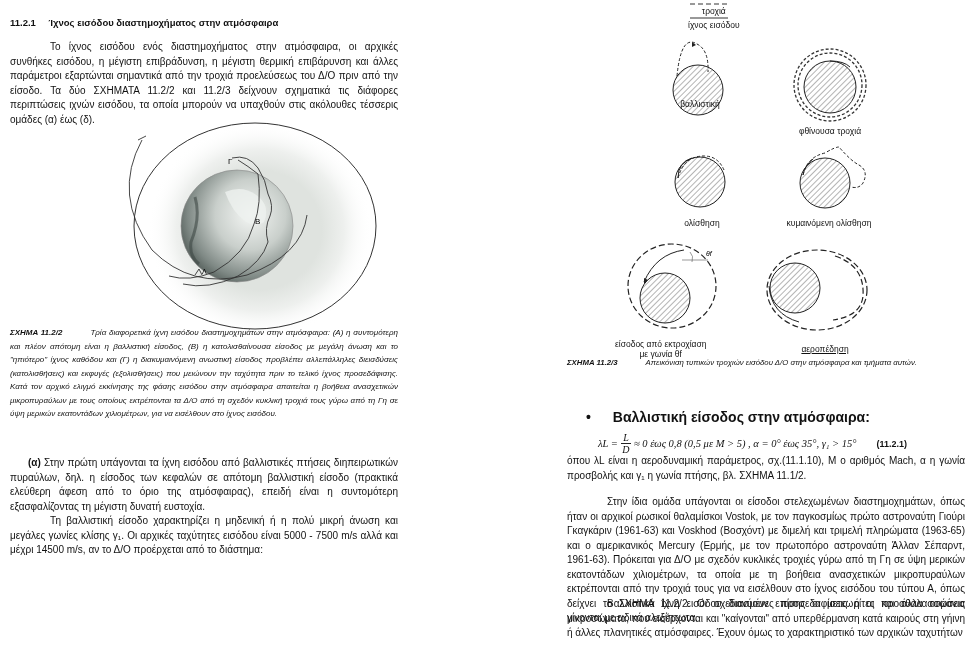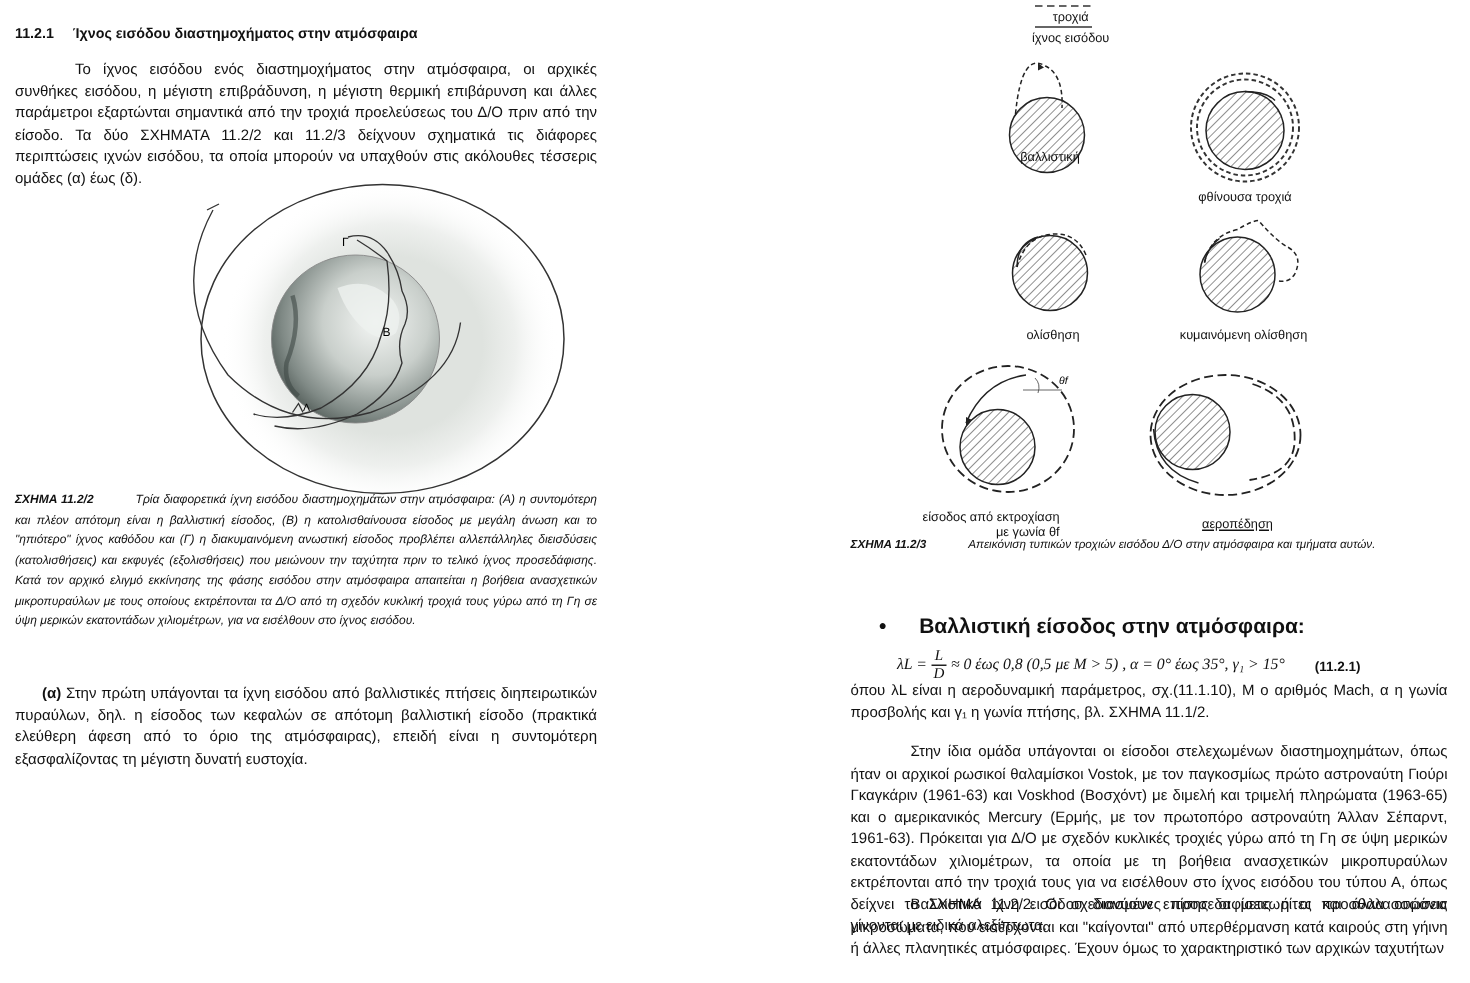--- a/index.html
+++ b/index.html
@@ -69,20 +69,23 @@
   </svg>
 
   <div class="caption" style="left:10px; top:326px; width:388px;">
     <b>ΣΧΗΜΑ 11.2/2</b><span>Τρία διαφορετικά ίχνη εισόδου διαστημοχημάτων στην ατμόσφαιρα: (Α) η συντομότερη και πλέον απότομη είναι η βαλλιστική είσοδος, (Β) η κατολισθαίνουσα είσοδος με μεγάλη άνωση και το "ηπιότερο" ίχνος καθόδου και (Γ) η διακυμαινόμενη ανωστική είσοδος προβλέπει αλλεπάλληλες διεισδύσεις (κατολισθήσεις) και εκφυγές (εξολισθήσεις) που μειώνουν την ταχύτητα πριν το τελικό ίχνος προσεδάφισης. Κατά τον αρχικό ελιγμό εκκίνησης της φάσης εισόδου στην ατμόσφαιρα απαιτείται η βοήθεια ανασχετικών μικροπυραύλων με τους οποίους εκτρέπονται τα Δ/Ο από τη σχεδόν κυκλική τροχιά τους γύρω από τη Γη σε ύψη μερικών εκατοντάδων χιλιομέτρων, για να εισέλθουν στο ίχνος εισόδου.</span>
   </div>
 
   <div class="para" style="left:10px; top:456px; width:388px;">
     <span class="ind2"></span><b>(α)</b> <span>Στην πρώτη υπάγονται τα ίχνη εισόδου από βαλλιστικές πτήσεις διηπειρωτικών πυραύλων, δηλ. η είσοδος των κεφαλών σε απότομη βαλλιστική είσοδο (πρακτικά ελεύθερη άφεση από το όριο της ατμόσφαιρας), επειδή είναι η συντομότερη εξασφαλίζοντας τη μέγιστη δυνατή ευστοχία.</span>
   </div>
 
+  <div class="para" style="left:10px; top:514px; width:388px;">
+    <span class="ind"></span><span>Τη βαλλιστική είσοδο χαρακτηρίζει η μηδενική ή η πολύ μικρή άνωση και μεγάλες γωνίες κλίσης γ₁. Οι αρχικές ταχύτητες εισόδου είναι 5000 - 7500 m/s αλλά και μέχρι 14500 m/s, αν το Δ/Ο προέρχεται από το διάστημα:</span>
+  </div>
 </div>
 
 <div class="legend">
   <div class="legend-row">
     <svg class="legend-line" style="position:static;" width="38" height="4">
         <line x1="0" y1="2" x2="38" y2="2" stroke="#333" stroke-width="1" stroke-dasharray="5,3"></line>
       </svg>
     <span>τροχιά</span>
   </div>
   <div class="legend-row">
@@ -132,21 +135,21 @@
 
 <svg style="left:620px; top:242px;" width="110" height="100">
   <ellipse cx="52" cy="44" rx="44" ry="42" fill="none" stroke="#222" stroke-width="1.2" stroke-dasharray="6,3"></ellipse>
   <circle cx="45" cy="56" r="25" fill="url(#hatch)" stroke="#222" stroke-width="1"></circle>
   <path d="M64,8 q-28,4 -40,32" fill="none" stroke="#222" stroke-width="1"></path>
   <path d="M24,36 l0,6 l4,-4" fill="#222"></path>
   <line x1="62" y1="18" x2="88" y2="18" stroke="#555" stroke-width="0.6"></line>
   <path d="M70,10 q4,4 2,10" fill="none" stroke="#555" stroke-width="0.6"></path>
   <text x="86" y="14" font-size="7" font-style="italic" font-family="Liberation Sans, sans-serif">θf</text>
 </svg>
-<div class="dlabel" style="left:615px; top:339px; text-align:right;">
+<div class="dlabel" style="left:615px; top:339px; text-align:center;">
   <div>είσοδος από εκτροχίαση</div>
   <div>με γωνία θf</div>
 </div>
 
 <svg style="left:765px; top:242px;" width="110" height="95">
   <ellipse cx="52" cy="48" rx="50" ry="40" fill="none" stroke="#222" stroke-width="1.2" stroke-dasharray="6,3"></ellipse>
   <path d="M70,14 q30,10 28,40 q-2,20 -30,24" fill="none" stroke="#222" stroke-width="1.2" stroke-dasharray="6,3"></path>
   <circle cx="30" cy="46" r="25" fill="url(#hatch)" stroke="#222" stroke-width="1"></circle>
   <path d="M4,44 q2,28 30,36" fill="none" stroke="#222" stroke-width="1"></path>
 </svg>

